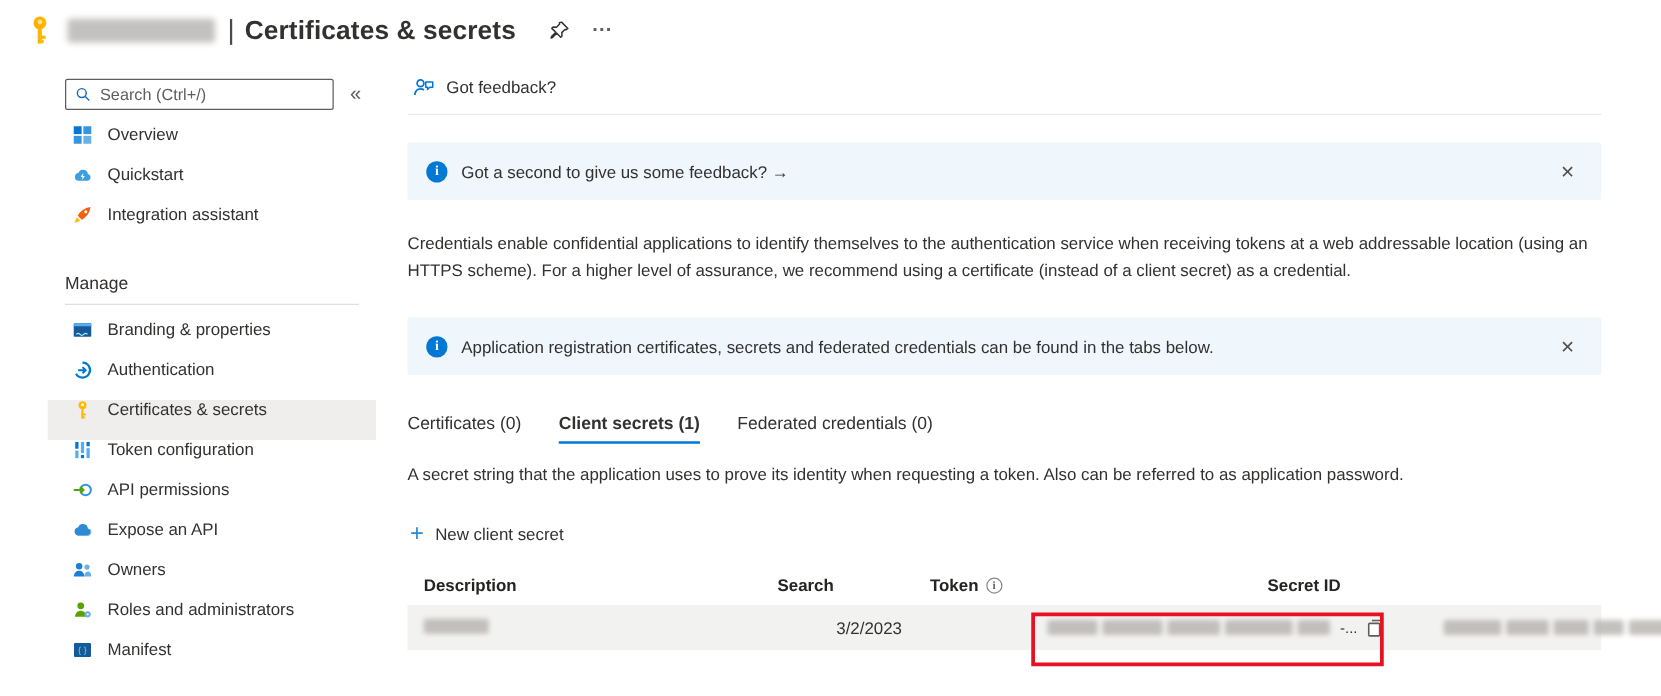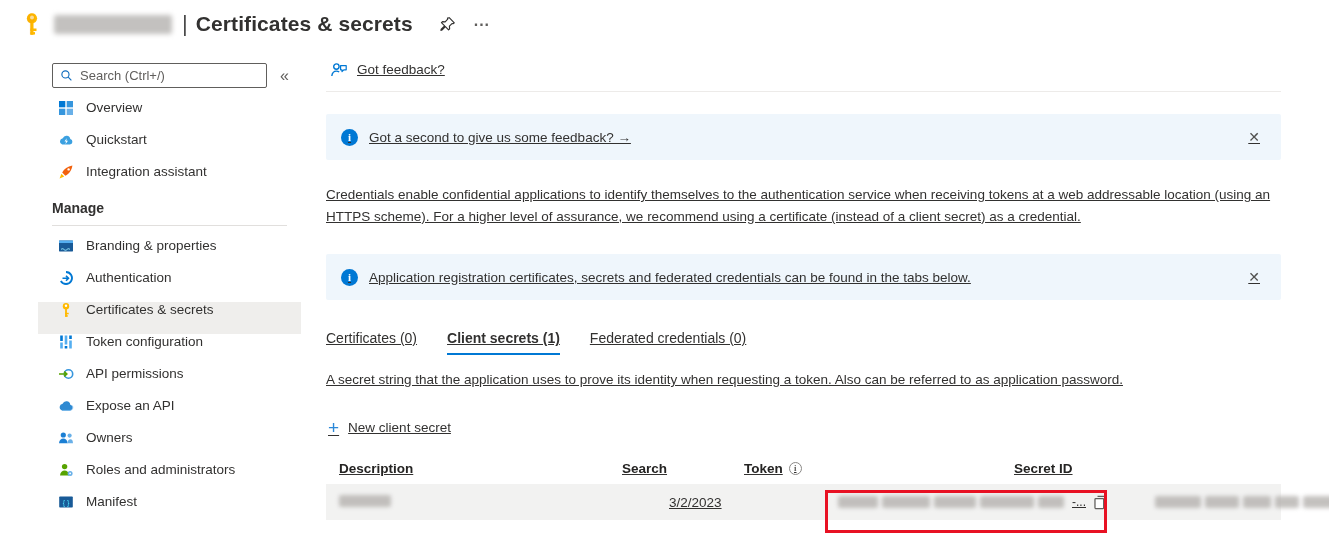--- a/index.html
+++ b/index.html
@@ -20,34 +20,34 @@
   .sep{font-size:22px;font-weight:300;color:#4a4a4a;}
   .title{font-size:21px;font-weight:600;color:var(--text);letter-spacing:.1px;}
   .iconbtn{background:none;border:none;cursor:pointer;color:var(--text-secondary);display:flex;align-items:center;}
   .pinbtn{margin-left:16px;}
   .pinbtn svg{width:17px;height:17px;}
   .morebtn{font-size:16px;font-weight:700;letter-spacing:1px;margin-left:8px;padding-bottom:6px;}
 
   
   .bodyrow{display:flex;align-items:stretch;height:509px;padding-left:38px;}
   .sidebar{width:263px;flex:0 0 263px;padding-top:15px;overflow:hidden;}
-  .main{flex:1;padding:0 48px 0 25px;min-width:0;text-decoration:underline;}
+  .main{flex:1;padding:0 48px 0 25px;min-width:0;}
 
   
   .search-row{display:flex;align-items:center;gap:9px;margin:0 8px 0 14px;}
   .searchbox{flex:1;height:25px;border:1px solid #605e5c;border-radius:2px;display:flex;align-items:center;padding:0 7px;gap:7px;background:#fff;}
   .searchbox svg{width:13px;height:13px;flex:0 0 auto;}
   .searchbox input{border:none;outline:none;width:100%;font-size:13px;color:var(--text);background:transparent;}
   .searchbox input::placeholder{color:#605e5c;}
   .collapse{background:none;border:none;font-size:16px;color:#605e5c;cursor:pointer;padding:0 4px;}
   .nav{list-style:none;margin-top:12px;}
   .nav li{height:32px;display:flex;align-items:flex-start;gap:12px;padding-left:20px;font-size:13.5px;cursor:pointer;}
   .nav li.selected{background:var(--selected-bg);}
   .nav li svg{width:16px;height:16px;flex:0 0 16px;}
-  .section-label{font-size:14px;font-weight:700;padding-left:14px;margin-top:4px;}
+  .section-label{font-size:14px;font-weight:400;padding-left:14px;margin-top:22px;}
   .sb-divider{border:none;border-top:1px solid #e1dfdd;margin:9px 14px 2px 14px;}
 
   
   .commandbar{height:44px;display:flex;align-items:center;border-bottom:1px solid #edebe9;}
   .feedback-link{display:flex;align-items:center;gap:9px;font-size:13.5px;color:var(--text);cursor:pointer;background:none;border:none;padding:0 4px;}
   .feedback-link svg{width:18px;height:18px;}
 
   
   .banner{margin-top:22px;background:var(--banner-bg);min-height:46px;display:flex;align-items:center;padding:0 15px;gap:11px;font-size:13.5px;border-radius:2px;}
   .banner .close{margin-left:auto;background:none;border:none;color:#50504e;font-size:14px;cursor:pointer;padding:2px 6px;}

